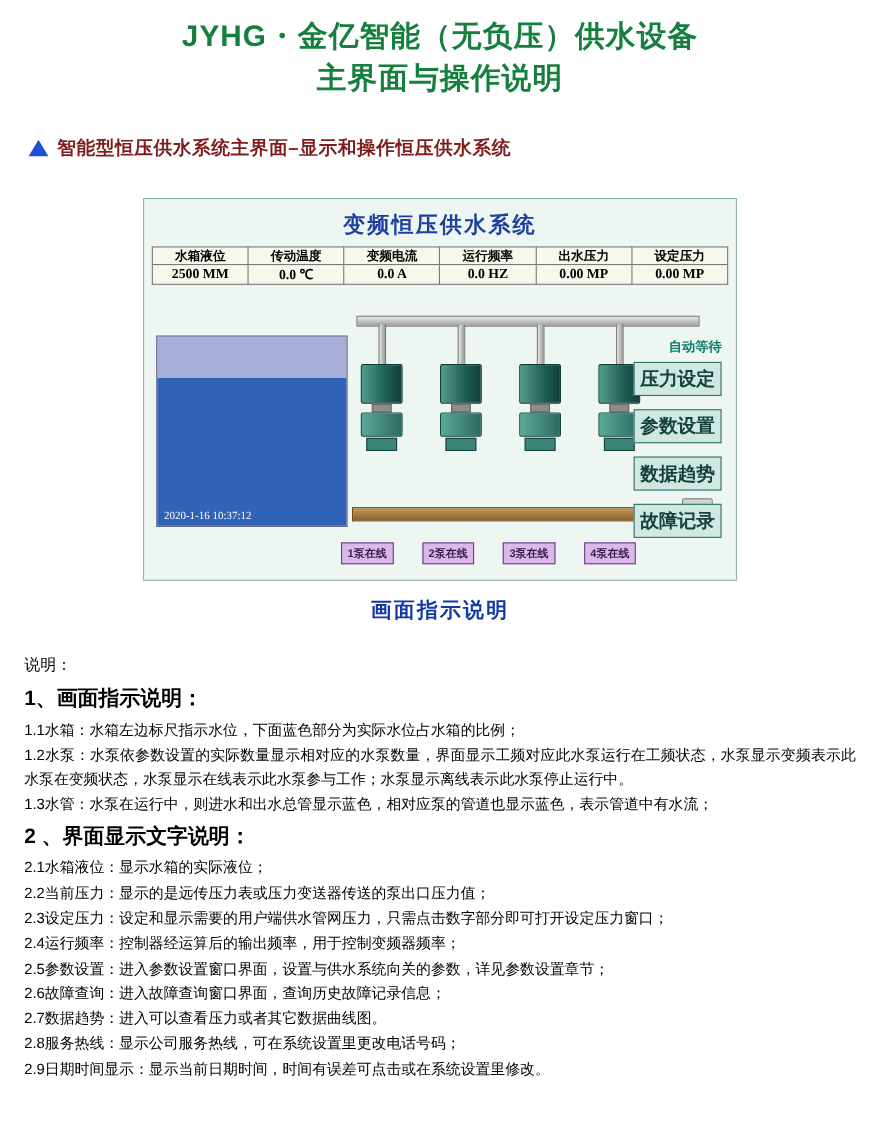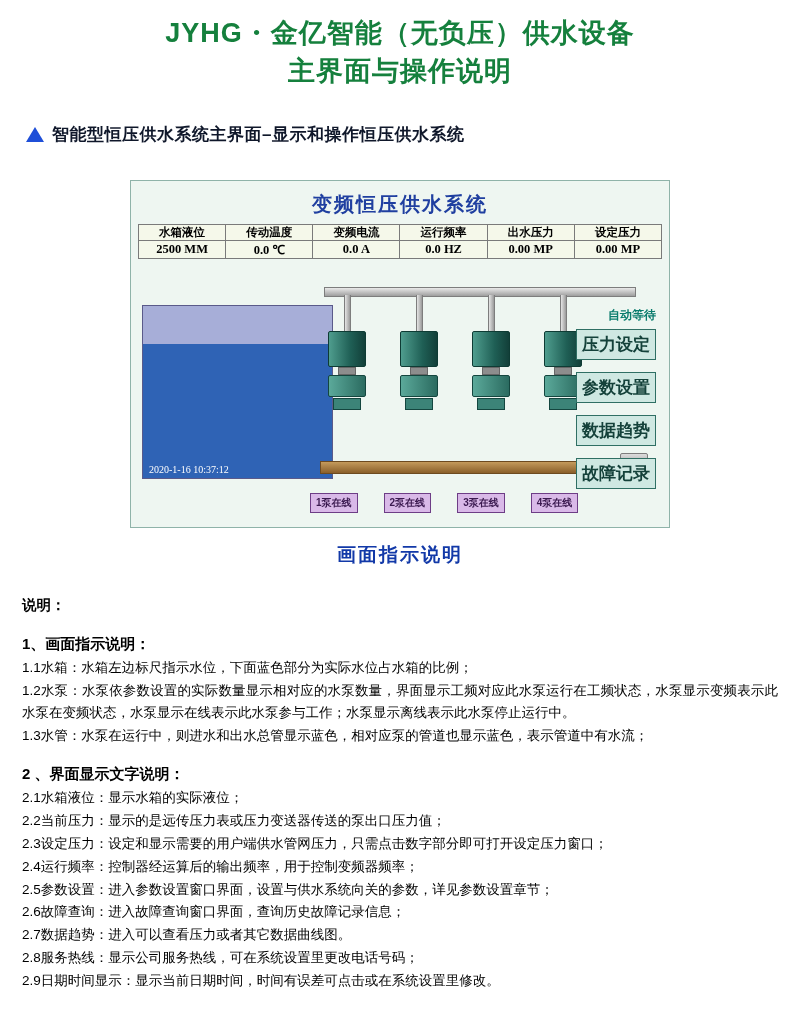--- a/index.html
+++ b/index.html
@@ -43,21 +43,21 @@
     margin-top: 32px;
     margin-left: 4px;
   }
   .tri {
     width: 0; height: 0;
     border-left: 9px solid transparent;
     border-right: 9px solid transparent;
     border-bottom: 15px solid #1f4fd8;
   }
   .section-heading .txt {
-    color: #0f172a;
+    color: #7f1d1d;
     font-weight: bold;
     font-size: 17px;
     letter-spacing: 0.5px;
   }
 
   
   .hmi-wrap {
     margin: 34px auto 0 auto;
     width: 360px;
   }
@@ -106,21 +106,20 @@
   }
   
   .tank {
     position: absolute;
     left: 3px;
     top: 36px;
     width: 116px;
     height: 152px;
     border: 1px solid #5a5a8a;
     background: linear-gradient(#a7aed8 0 22%, #2f63b5 22% 100%);
-    padding-left: 17px;
   }
   .tank .stamp {
     position: absolute;
     bottom: 3px;
     left: 6px;
     font-size: 8px;
     color: #ffffff;
     font-family: "Liberation Serif", serif;
     white-space: nowrap;
   }
@@ -245,28 +244,28 @@
     margin-top: 14px;
   }
 
   
   .explain {
     margin-top: 26px;
     font-size: 13.5px;
     line-height: 1.62;
   }
   .explain .hd {
-    font-weight: bold;
+    font-weight: normal;
     font-size: 14.5px;
     margin-bottom: 2px;
   }
   .explain .sub {
     font-weight: bold;
-    font-size: 15px;
-    margin-top: 15px;
+    font-size: 19px;
+    margin-top: 4px;
   }
   .explain p {
     margin: 0;
     text-align: justify;
   }
   .explain .item { margin-top: 1px; }
 </style>
 </head>
 <body>
 

